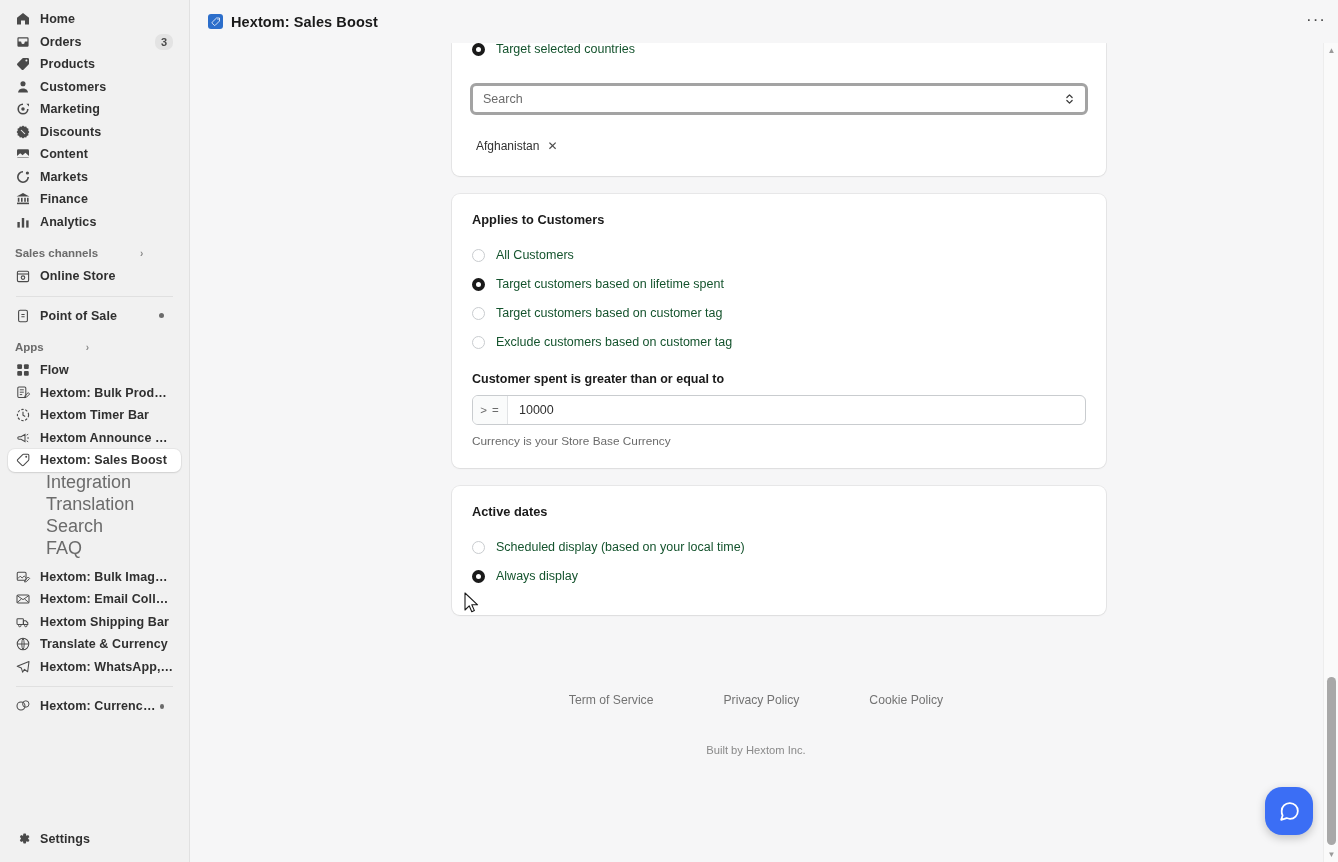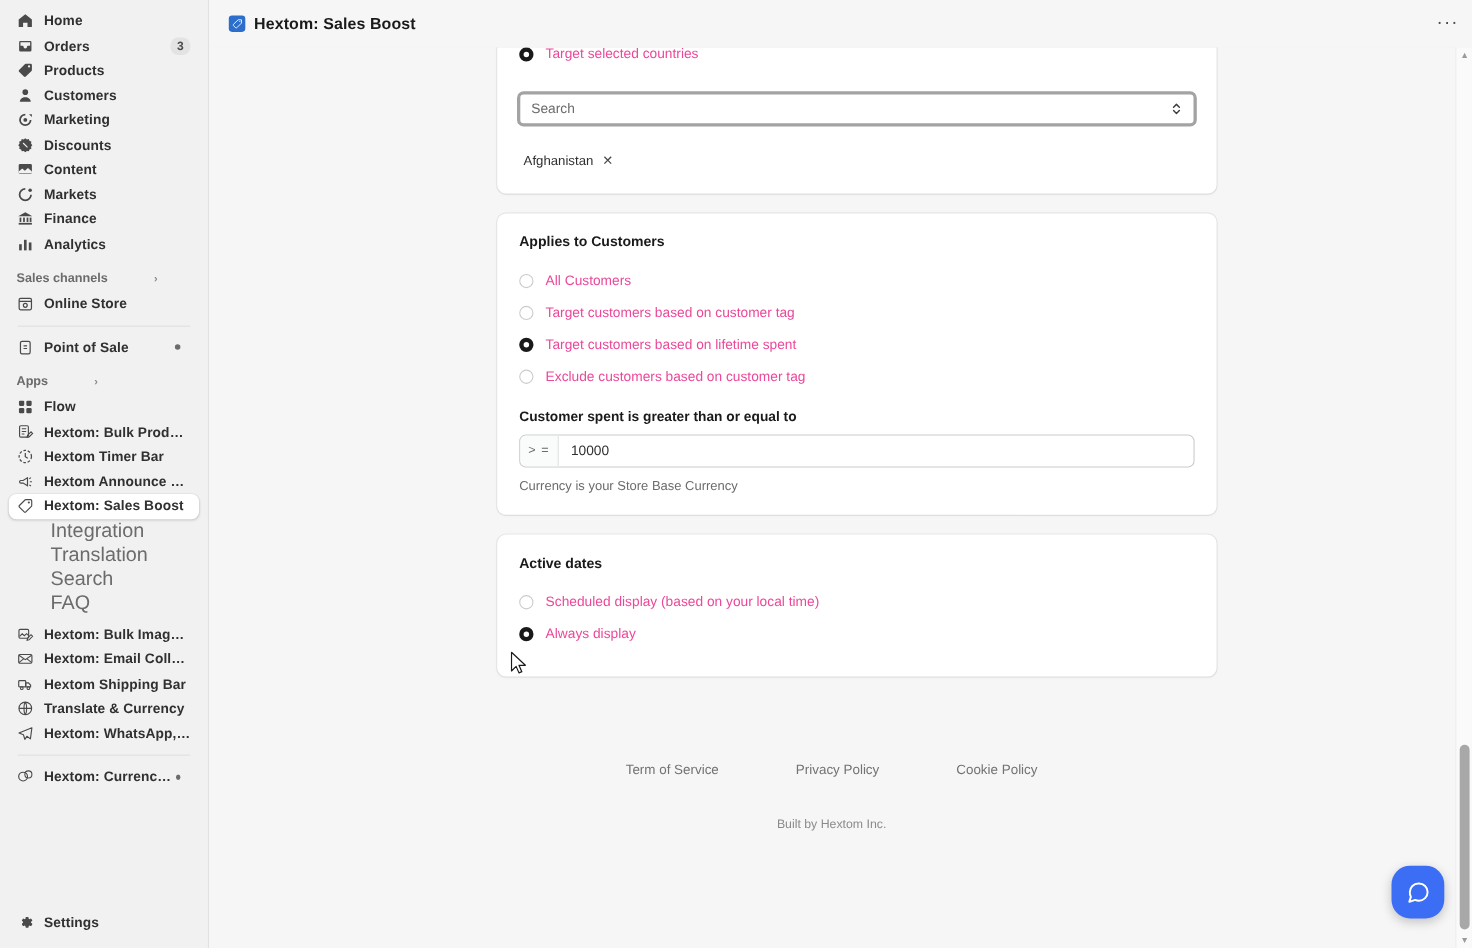--- a/index.html
+++ b/index.html
@@ -123,21 +123,21 @@
   .tag .x { color: #4a4a4a; font-size: 12px; cursor: pointer; }
 
   
   .radio-row { display: flex; align-items: center; height: 28px; margin-bottom: 1px; cursor: pointer; }
   .radio {
     width: 13px; height: 13px; border-radius: 50%;
     border: 1.5px solid #c9cccf; background: #fff;
     flex: 0 0 13px; margin-right: 11px; position: relative;
   }
   .radio.checked { border: 4px solid #1a1a1a; background:#fff; }
-  .radio-lbl { font-size: 12.5px; color: #ec4899; }
+  .radio-lbl { font-size: 12.5px; color: #14532d; }
 
   .field-label { font-size: 12.5px; font-weight: 700; color: #1a1a1a; margin-top: 16px; margin-bottom: 9px; }
   .input-group { display: flex; height: 30px; border: 1px solid #c9cccf; border-radius: 6px; overflow: hidden; background:#fff; }
   .input-prefix {
     width: 35px; flex: 0 0 35px;
     display: flex; align-items: center; justify-content: center;
     background: #fafbfb; border-right: 1px solid #e1e3e5;
     font-size: 11.5px; color: #6b6b6b; letter-spacing:1px;
   }
   .input-val { flex: 1 1 auto; display: flex; align-items: center; padding-left: 11px; font-size: 12.5px; color: #303030; }
@@ -492,26 +492,26 @@
 
         <div class="card card-customers">
           <div class="card-inner">
             <div class="card-title">Applies to Customers</div>
             <div id="customer-options">
                 <div class="radio-row">
                   <span class="radio"></span>
                   <span class="radio-lbl">All Customers</span>
                 </div>
                 <div class="radio-row">
+                  <span class="radio checked"></span>
+                  <span class="radio-lbl">Target customers based on lifetime spent</span>
+                </div>
+                <div class="radio-row">
                   <span class="radio"></span>
                   <span class="radio-lbl">Target customers based on customer tag</span>
-                </div>
-                <div class="radio-row">
-                  <span class="radio checked"></span>
-                  <span class="radio-lbl">Target customers based on lifetime spent</span>
                 </div>
                 <div class="radio-row">
                   <span class="radio"></span>
                   <span class="radio-lbl">Exclude customers based on customer tag</span>
                 </div>
               </div>
             <div class="field-label">Customer spent is greater than or equal to</div>
             <div class="input-group">
               <span class="input-prefix">&gt; =</span>
               <span class="input-val">10000</span>

